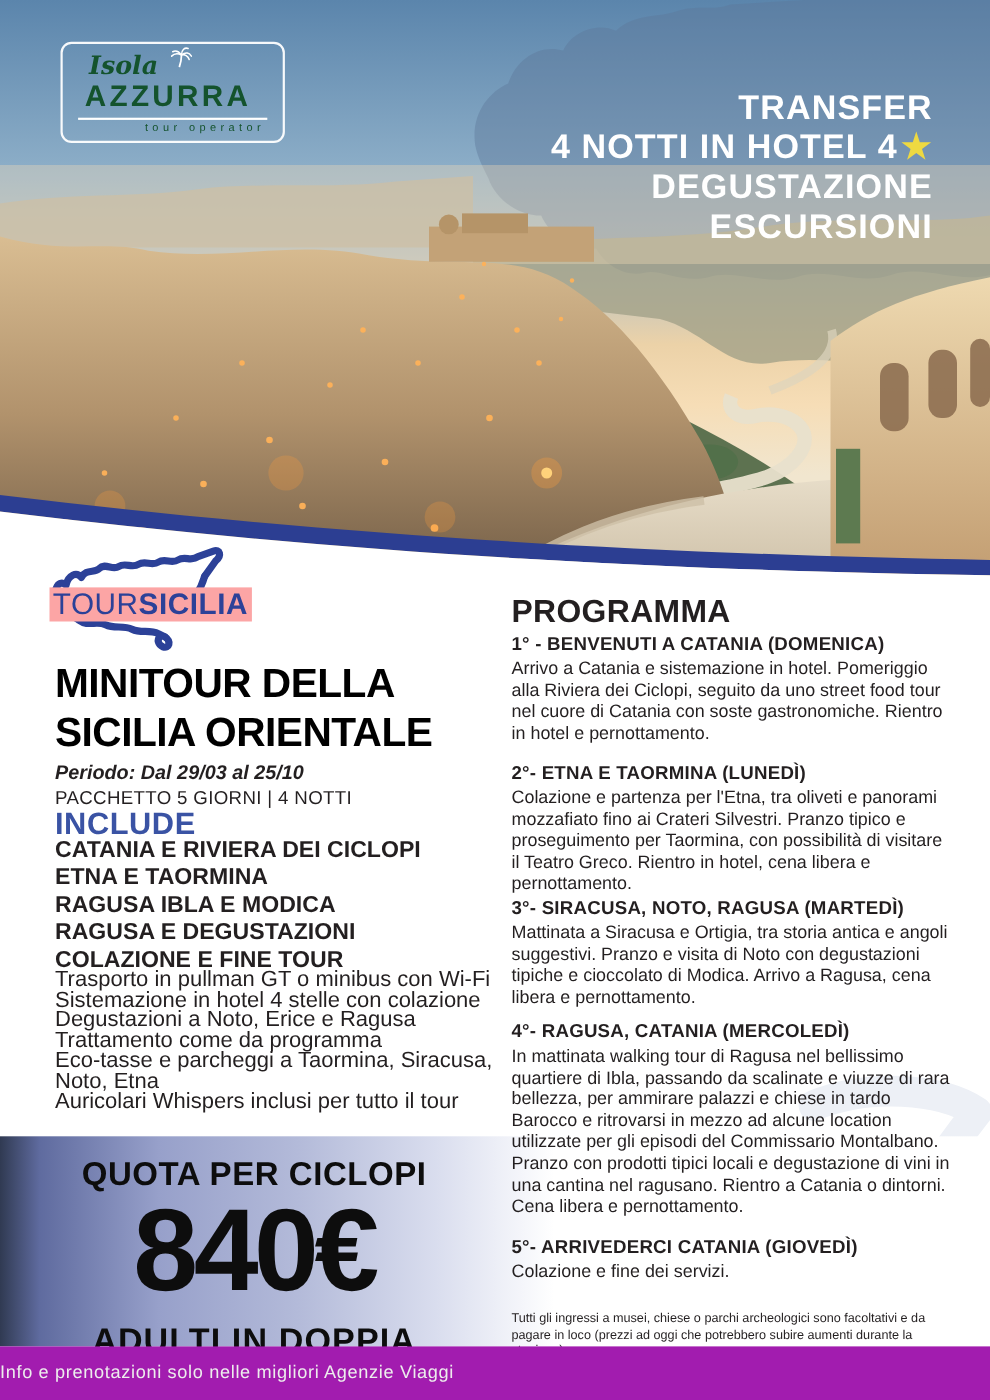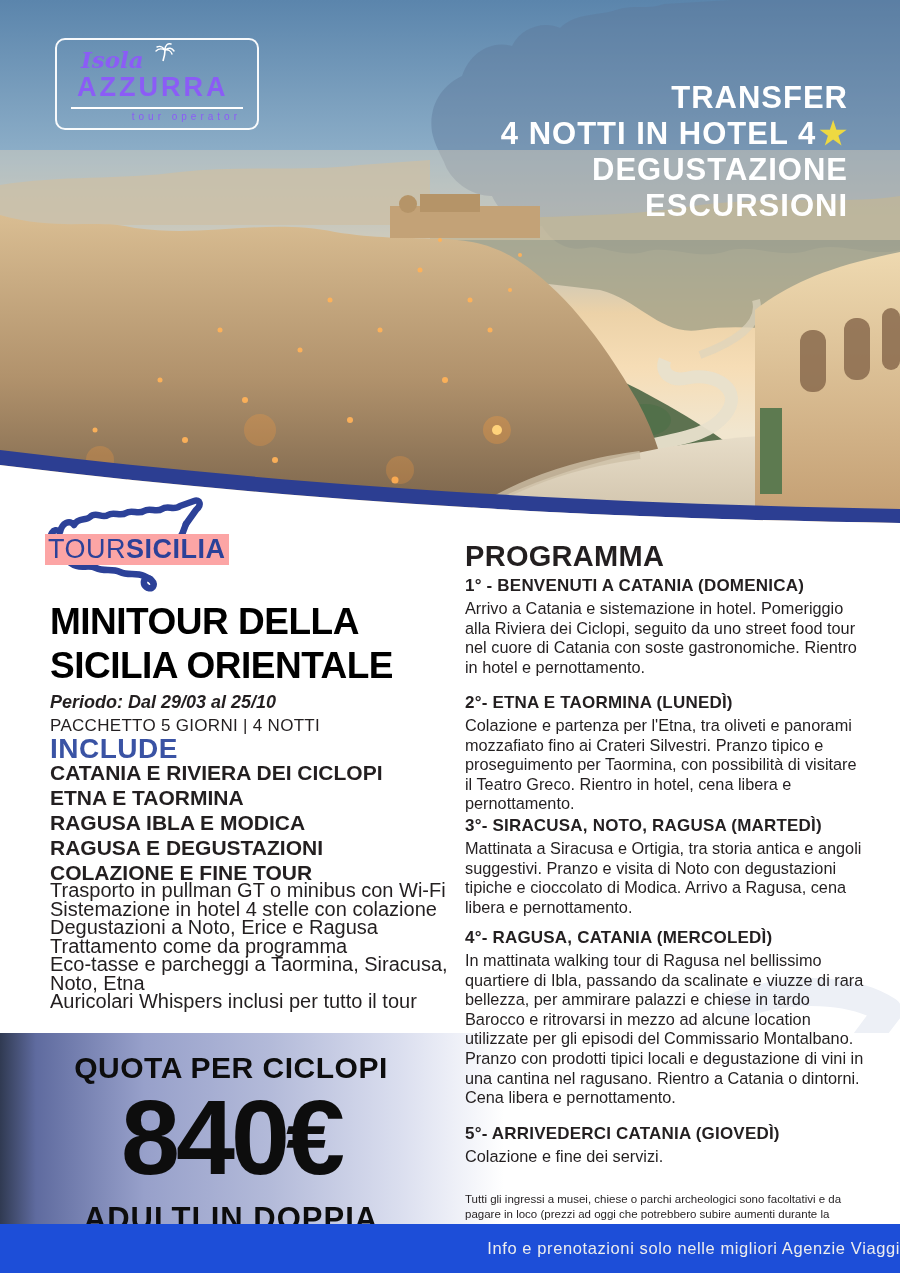--- a/index.html
+++ b/index.html
@@ -4,21 +4,21 @@
 <style>
   html,body{margin:0;padding:0;background:#e5e5e5;}
   .page{position:relative;width:900px;height:1273px;background:#fff;overflow:hidden;
         font-family:"Liberation Sans",sans-serif;color:#231f20;margin:0 auto;}
 
   
   .hero{position:absolute;top:0;left:0;width:900px;height:540px;}
   .hero svg.scene{position:absolute;top:0;left:0;}
 
   .brand-box{position:absolute;left:55px;top:38px;width:200px;height:88px;
-             border:2px solid rgba(255,255,255,.95);border-radius:10px;color:#8b5cf6;}
+             border:2px solid rgba(255,255,255,.95);border-radius:10px;color:#14532d;}
   .brand-script{position:absolute;left:24px;top:6px;font-family:"DejaVu Serif",serif;
                 font-style:italic;font-weight:700;font-size:23px;}
   .palm{position:absolute;left:98px;top:2px;}
   .brand-main{position:absolute;left:20px;top:32px;font-size:27px;font-weight:800;letter-spacing:3px;}
   .brand-rule{position:absolute;left:14px;right:14px;top:67px;height:2px;background:#fff;}
   .brand-tagline{position:absolute;right:16px;top:71px;font-size:10px;letter-spacing:4px;font-weight:400;}
 
   .headline{position:absolute;right:52px;top:80px;text-align:right;color:#fff;
             font-weight:700;font-size:31px;line-height:36px;letter-spacing:1px;}
   .headline .star{color:#eed941;margin-left:3px;}
@@ -55,22 +55,22 @@
   .price-sub{font-size:31px;font-weight:800;letter-spacing:1px;margin-top:14px;}
 
   
   .watermark{position:absolute;left:552px;top:1090px;font-size:100px;color:#edf0f6;
              white-space:nowrap;z-index:0;letter-spacing:1px;}
   .watermark .light{font-weight:400;}
   .watermark .bold{font-weight:800;}
   .wm-shape{position:absolute;right:0;top:975px;z-index:0;}
 
   
-  .footer{position:absolute;left:0;top:1224px;width:900px;height:49px;background:#1d4ed8;
-          display:flex;align-items:center;justify-content:flex-end;z-index:4;}
+  .footer{position:absolute;left:0;top:1224px;width:900px;height:49px;background:#a21caf;
+          display:flex;align-items:center;justify-content:flex-start;z-index:4;}
   .footer-text{color:#ededed;font-size:16.5px;letter-spacing:.6px;}
 </style>
 </head>
 <body>
 
 <div class="page">
 
   <div class="watermark"><span class="light">TOUR</span><span class="bold">SICILIA</span></div>
   <svg class="wm-shape" width="190" height="180" viewBox="0 0 190 180">
     <path d="M30,30 C80,10 145,14 178,36 C150,72 118,118 94,162" fill="none" stroke="#edf0f6" stroke-width="28" stroke-linecap="round" stroke-linejoin="round"></path>

